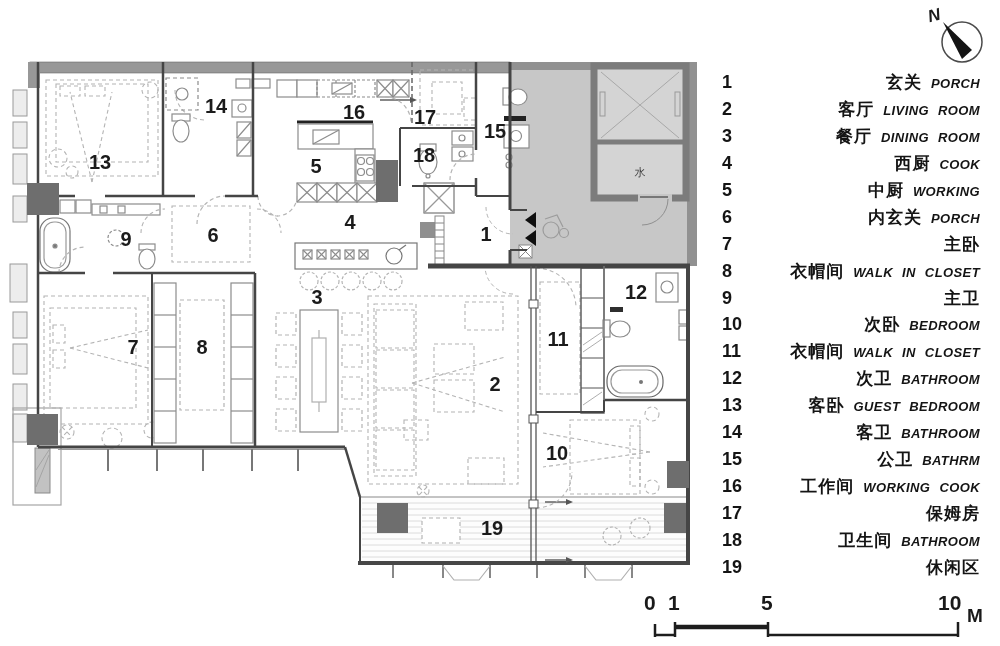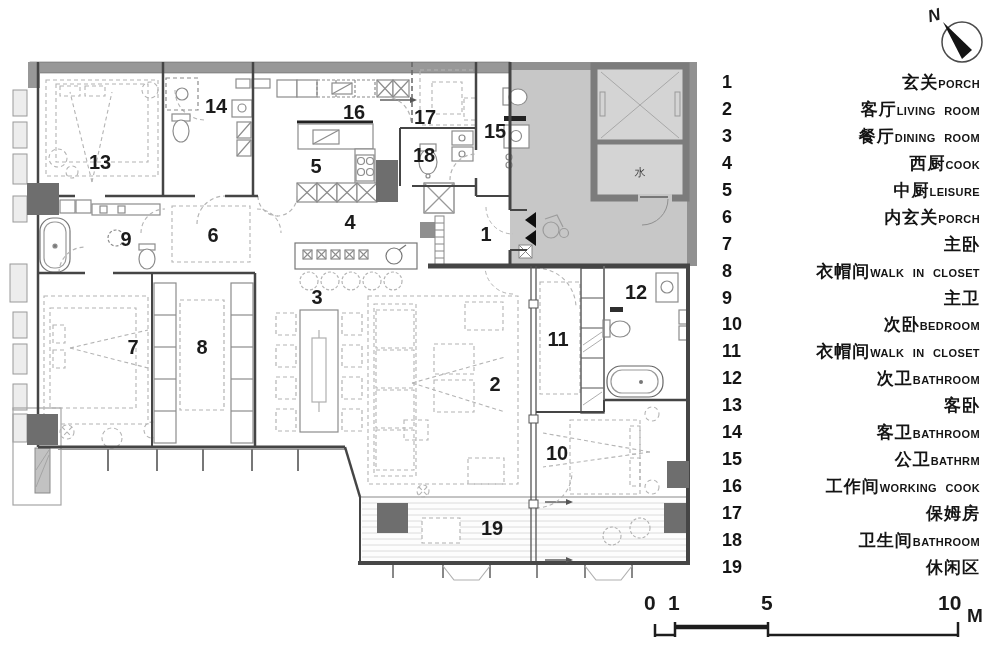--- a/index.html
+++ b/index.html
@@ -8,21 +8,21 @@
   svg{position:absolute;left:0;top:0;}
   
   .room-num{position:absolute;transform:translate(-50%,-50%);
             font-weight:700;font-size:20px;color:#1b1b1b;line-height:1;white-space:nowrap;}
   
   .legend{position:absolute;left:712px;top:71px;width:268px;height:508px;
           display:flex;flex-direction:column;justify-content:space-between;}
   .legend-row{display:flex;align-items:baseline;color:#141414;}
   .legend-row .num{width:36px;text-align:left;padding-left:10px;font-size:18px;font-weight:700;}
   .legend-row .zh{margin-left:auto;font-size:17px;font-weight:700;letter-spacing:1px;text-align:center;}
-  .legend-row .en{font-size:11px;font-weight:700;letter-spacing:.4px;word-spacing:5px;}
+  .legend-row .en{margin-left:9px;font-size:13px;font-weight:700;letter-spacing:.4px;word-spacing:5px;font-style:italic;}
   
   .north-n{position:absolute;left:928px;top:6px;font-size:17px;font-weight:700;font-style:italic;
            transform:rotate(-14deg);color:#1a1a1a;}
   
   .scale-lbl{position:absolute;font-size:21px;font-weight:600;color:#1a1a1a;line-height:1;}
   .s0{left:644px;top:592px;} .s1{left:668px;top:592px;} .s5{left:761px;top:592px;}
   .s10{left:938px;top:592px;} .sm{left:967px;top:606px;font-size:19px;}
 </style>
 </head>
 <body>
@@ -499,21 +499,21 @@
         <span class="en">DINING ROOM</span>
       </div>
       <div class="legend-row">
         <span class="num">4</span>
         <span class="zh">西厨</span>
         <span class="en">COOK</span>
       </div>
       <div class="legend-row">
         <span class="num">5</span>
         <span class="zh">中厨</span>
-        <span class="en">LEISURE</span>
+        <span class="en">WORKING</span>
       </div>
       <div class="legend-row">
         <span class="num">6</span>
         <span class="zh">内玄关</span>
         <span class="en">PORCH</span>
       </div>
       <div class="legend-row">
         <span class="num">7</span>
         <span class="zh">主卧</span>
       </div>
@@ -537,20 +537,21 @@
         <span class="en">WALK IN CLOSET</span>
       </div>
       <div class="legend-row">
         <span class="num">12</span>
         <span class="zh">次卫</span>
         <span class="en">BATHROOM</span>
       </div>
       <div class="legend-row">
         <span class="num">13</span>
         <span class="zh">客卧</span>
+        <span class="en">GUEST BEDROOM</span>
       </div>
       <div class="legend-row">
         <span class="num">14</span>
         <span class="zh">客卫</span>
         <span class="en">BATHROOM</span>
       </div>
       <div class="legend-row">
         <span class="num">15</span>
         <span class="zh">公卫</span>
         <span class="en">BATHRM</span>

